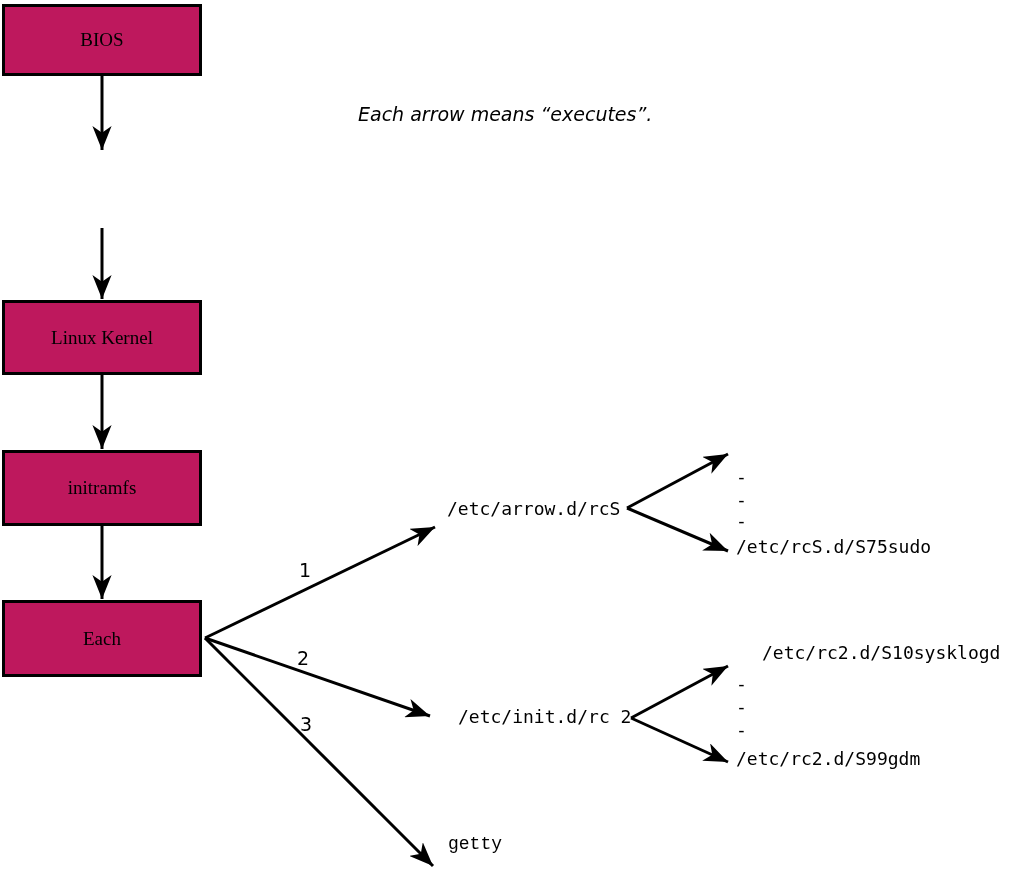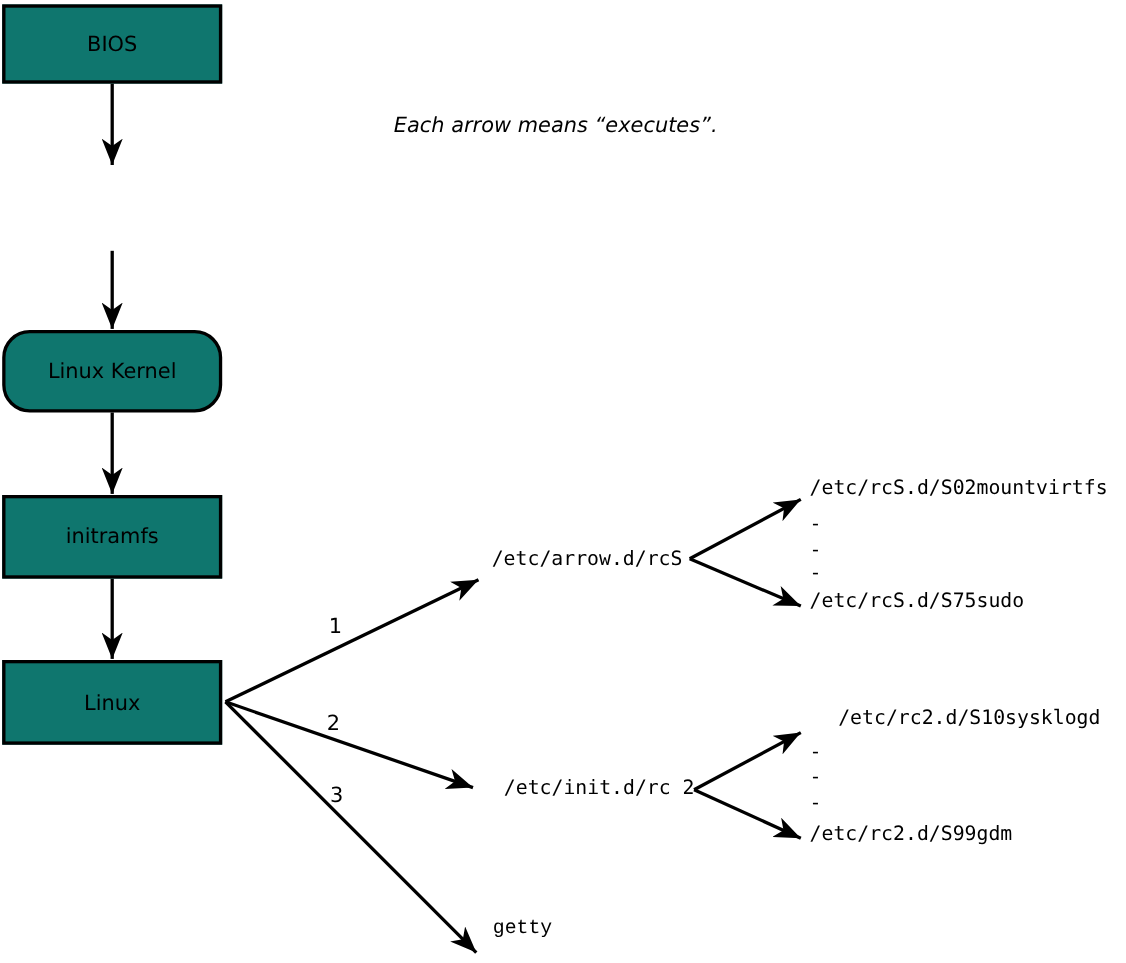--- a/index.html
+++ b/index.html
@@ -10,31 +10,32 @@
     background: #ffffff;
     overflow: hidden;
     font-family: "DejaVu Sans", sans-serif;
     color: #000000;
   }
   .box {
     position: absolute;
     left: 2px;
     width: 194px;
     border: 3px solid #000000;
-    background: #0f766e;
+    background: #be185d;
     display: flex;
     align-items: center;
     justify-content: center;
     font-size: 19px;
     color: #000000;
     box-sizing: content-box;
+    font-family: Liberation Serif, serif;
   }
   .box-bios       { top: 4px;   height: 66px; }
   .box-bootloader { top: 151px; height: 71px; }
-  .box-kernel     { top: 300px; height: 69px; border-radius: 25px; }
+  .box-kernel     { top: 300px; height: 69px; }
   .box-initramfs  { top: 450px; height: 70px; }
   .box-init       { top: 600px; height: 71px; }
   .caption {
     position: absolute;
     left: 358px;
     top: 114px;
     transform: translateY(-50%);
     font-size: 19px;
     white-space: pre;
     font-style: italic;
@@ -93,34 +94,33 @@
   <div class="box box-bios">
     <span>BIOS</span>
   </div>
   <div class="box box-kernel">
     <span>Linux Kernel</span>
   </div>
   <div class="box box-initramfs">
     <span>initramfs</span>
   </div>
   <div class="box box-init">
-    <span>Linux</span>
+    <span>Each</span>
   </div>
 
   <div class="caption">Each arrow means “executes”.</div>
 
   <div class="num" style="left:305px; top:570px;">1</div>
   <div class="num" style="left:303px; top:658px;">2</div>
   <div class="num" style="left:306px; top:724px;">3</div>
 
   <div class="mono" style="left:447px; top:509px;">/etc/arrow.d/rcS</div>
   <div class="mono" style="left:443px; top:717px;margin-left:15px;">/etc/init.d/rc 2</div>
   <div class="mono" style="left:448px; top:844px;font-family:Liberation Mono, monospace;">getty</div>
 
-  <div class="mono" style="left:736px; top:444px;">/etc/rcS.d/S02mountvirtfs</div>
   <div class="mono" style="left:736px; top:477px;">-</div>
   <div class="mono" style="left:736px; top:500px;">-</div>
   <div class="mono" style="left:736px; top:521px;">-</div>
   <div class="mono" style="left:736px; top:547px;">/etc/rcS.d/S75sudo</div>
 
   <div class="mono" style="left:736px; top:653px;margin-left:26px;">/etc/rc2.d/S10sysklogd</div>
   <div class="mono" style="left:736px; top:684px;">-</div>
   <div class="mono" style="left:736px; top:707px;">-</div>
   <div class="mono" style="left:736px; top:730px;">-</div>
   <div class="mono" style="left:736px; top:759px;text-align:right;">/etc/rc2.d/S99gdm</div>

